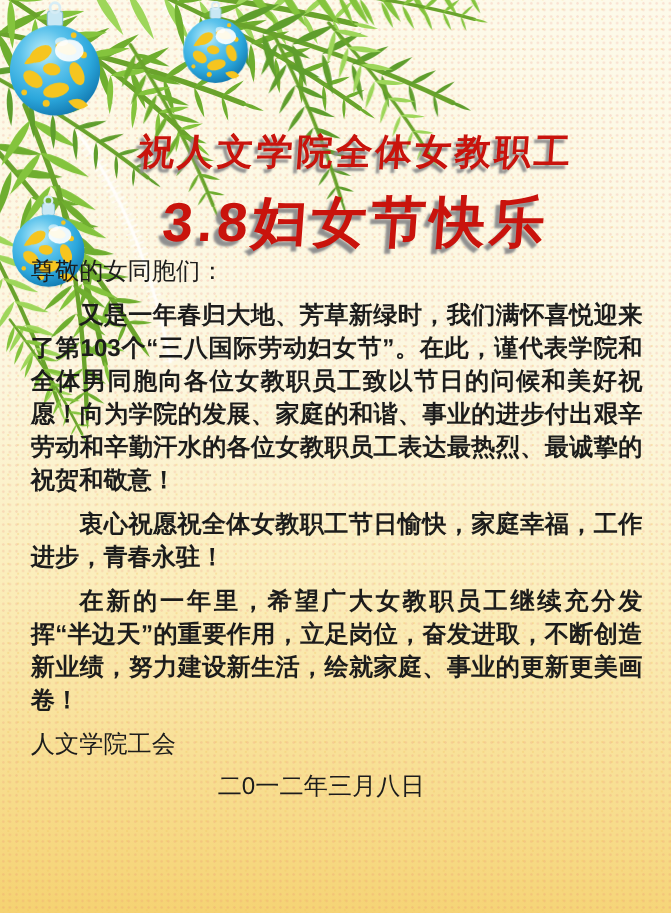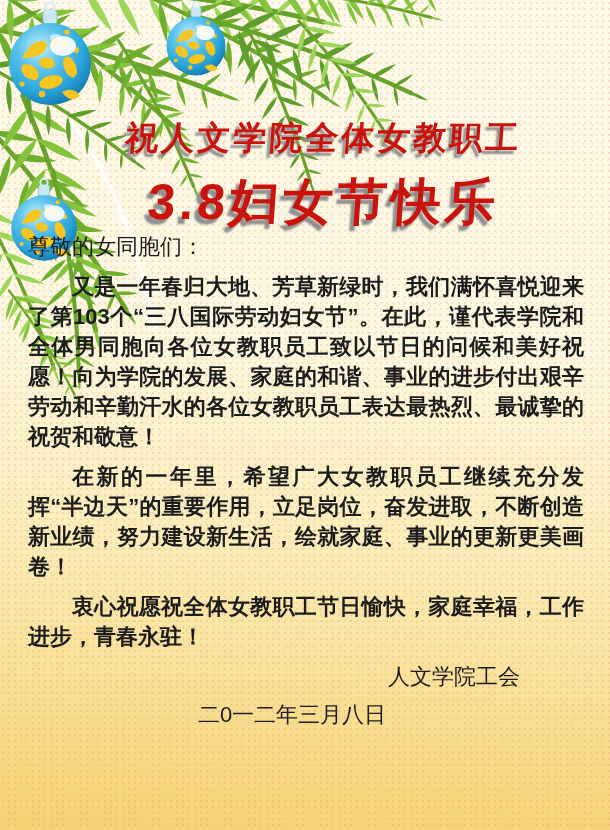--- a/index.html
+++ b/index.html
@@ -31,21 +31,21 @@
   .title2{
     margin-top:8px;font-size:50px;font-weight:bold;letter-spacing:4px;color:var(--title-red);
     text-shadow:-4px 5px 2px #8f8f8f;transform:skewX(-4deg);
   }
   .letter{
     position:absolute;top:232px;left:28px;right:26px;z-index:2;
     color:var(--body-text);font-size:22px;line-height:30px;
   }
   .salutation{margin-bottom:10px;}
   .para{text-indent:2em;text-align:justify;margin-bottom:10px;font-weight:bold;}
-  .signature{margin-top:8px;text-align:right;padding-right:64px;}
+  .signature{margin-top:8px;padding-right:64px;}
   .date{margin-top:8px;text-align:center;padding-right:28px;}
   .lf-a{fill:var(--leaf-green);}
   .lf-b{fill:var(--leaf-green-light);}
   .lf-c{fill:var(--leaf-green-mid);}
   .lf-d{fill:var(--leaf-green-dark);}
 </style>
 </head>
 <body>
 
 <div class="page">
@@ -140,19 +140,19 @@
   </svg>
 
   <header class="titles">
     <div class="title1">祝人文学院全体女教职工</div>
     <div class="title2">3.8妇女节快乐</div>
   </header>
 
   <main class="letter">
     <p class="salutation">尊敬的女同胞们：</p>
     <p class="para">又是一年春归大地、芳草新绿时，我们满怀喜悦迎来了第103个“三八国际劳动妇女节”。在此，谨代表学院和全体男同胞向各位女教职员工致以节日的问候和美好祝愿！向为学院的发展、家庭的和谐、事业的进步付出艰辛劳动和辛勤汗水的各位女教职员工表达最热烈、最诚挚的祝贺和敬意！</p>
+    <p class="para">衷心祝愿祝全体女教职工节日愉快，家庭幸福，工作进步，青春永驻！</p>
     <p class="para">在新的一年里，希望广大女教职员工继续充分发挥“半边天”的重要作用，立足岗位，奋发进取，不断创造新业绩，努力建设新生活，绘就家庭、事业的更新更美画卷！</p>
-    <p class="para">衷心祝愿祝全体女教职工节日愉快，家庭幸福，工作进步，青春永驻！</p>
     <p class="signature">人文学院工会</p>
     <p class="date">二0一二年三月八日</p>
   </main>
 
 </div>
 
 </body></html>

